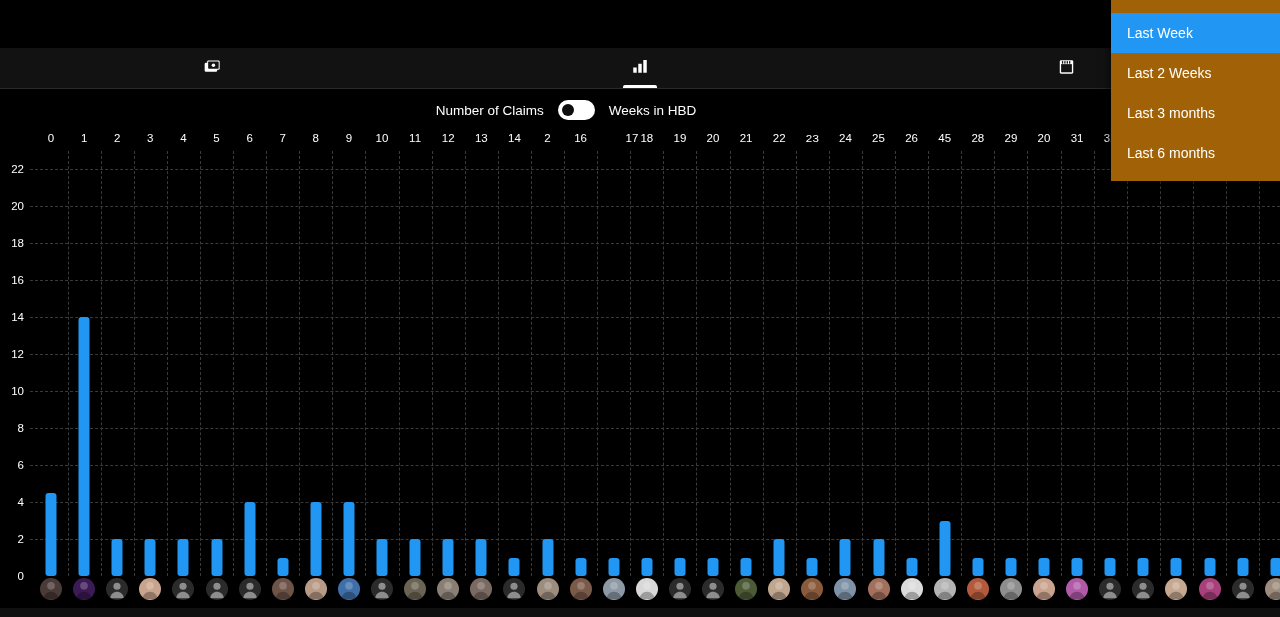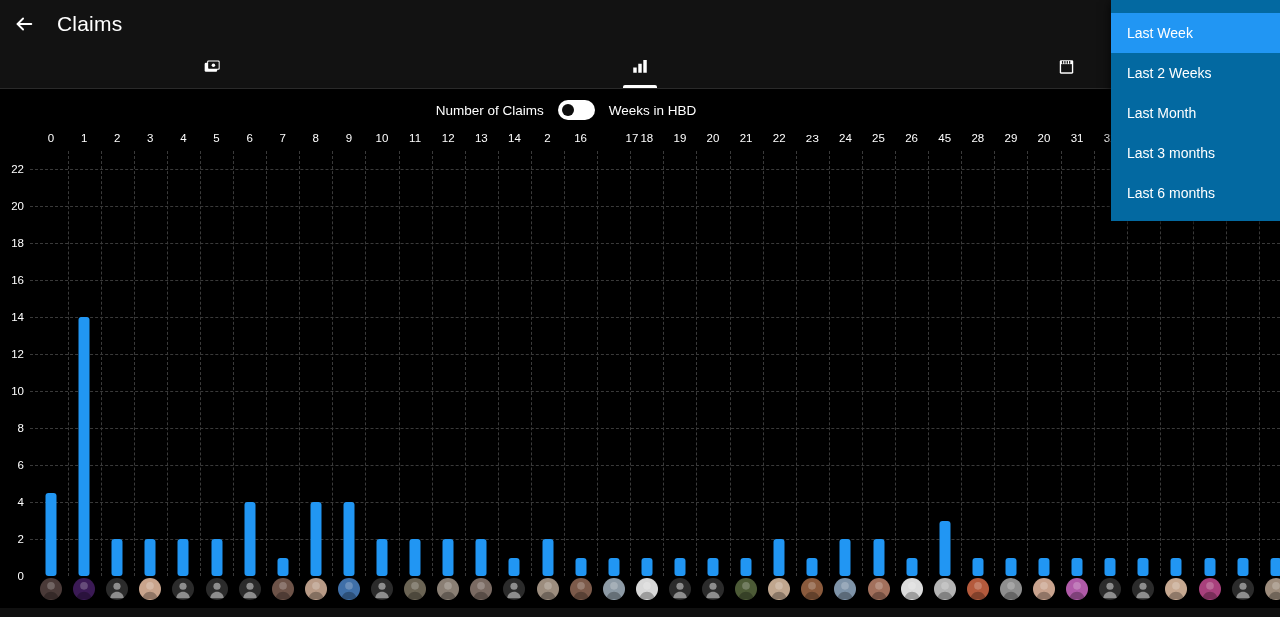--- a/index.html
+++ b/index.html
@@ -177,52 +177,41 @@
     left: 0; bottom: 0;
     width: 1280px; height: 9px;
     background: #101010;
   }
 
   
   .dropdown {
     position: absolute;
     left: 1111px; top: 0;
     width: 169px;
-    background: #0369a1;
+    background: #a16207;
     z-index: 50;
     padding: 13px 0 8px 0;
     box-shadow: 0 2px 10px rgba(0,0,0,.8);
   }
   .dd-item {
     height: 40px;
     display: flex; align-items: center;
     padding: 0 16px;
     color: #ffffff;
     font-size: 14px;
     white-space: nowrap;
     cursor: pointer;
   }
   .dd-item.selected { background: #2196f3; }
 </style>
 </head>
 <body>
 
 <div id="app">
 
-  <div class="header">
-    <div class="back-btn">
-      <span>
-        <svg width="22" height="22" viewBox="0 0 24 24" fill="none" stroke="#ffffff" stroke-width="2" stroke-linecap="round" stroke-linejoin="round">
-          <line x1="20" y1="12" x2="5" y2="12"></line>
-          <polyline points="11 18 5 12 11 6"></polyline>
-        </svg>
-      </span>
-    </div>
-    <div class="page-title">Claims</div>
-  </div>
 
   <div class="tabs">
     <div class="tab">
       <span class="tab-ico">
         <svg width="20" height="20" viewBox="0 0 24 24">
           <rect x="2" y="8" width="15" height="11" rx="1.5" fill="#ffffff"></rect>
           <rect x="5" y="5.5" width="15" height="11" rx="1.5" fill="#ffffff"></rect>
           <rect x="6.2" y="6.7" width="12.6" height="8.6" rx="0.8" fill="#121212"></rect>
           <circle cx="12.5" cy="11" r="2.1" fill="#ffffff"></circle>
         </svg>
@@ -632,18 +621,17 @@
             <path d="M3.5 23c.8-5 4.3-8 8.5-8s7.7 3 8.5 8z" fill="rgba(0,0,0,.28)"></path>
           </svg>
         </div>
       </div>
     <div class="footer-strip"></div>
   </div>
 
   <div class="dropdown" id="dropdown">
       <div class="dd-item selected">Last Week</div>
       <div class="dd-item">Last 2 Weeks</div>
-      <div class="dd-item">Last Month</div>
       <div class="dd-item">Last 3 months</div>
       <div class="dd-item">Last 6 months</div>
     </div>
 
 </div>
 
 </body></html>

